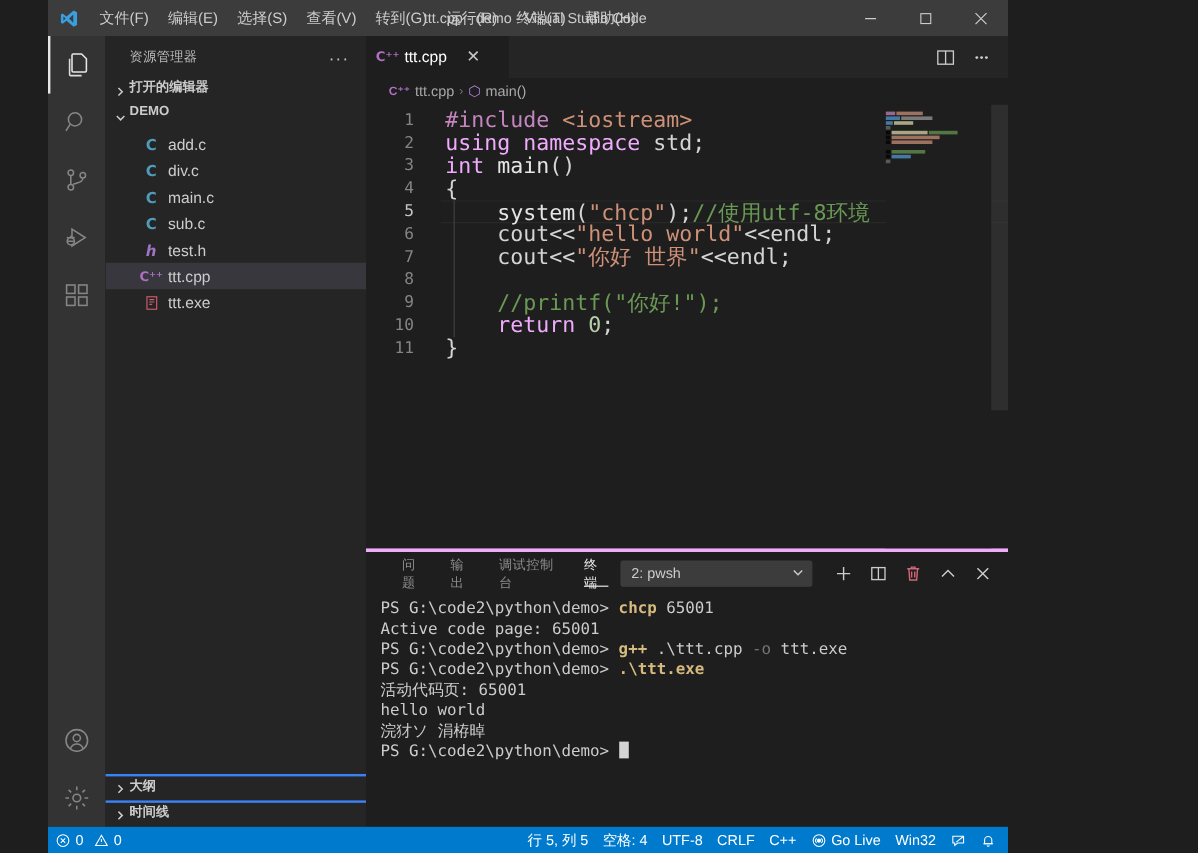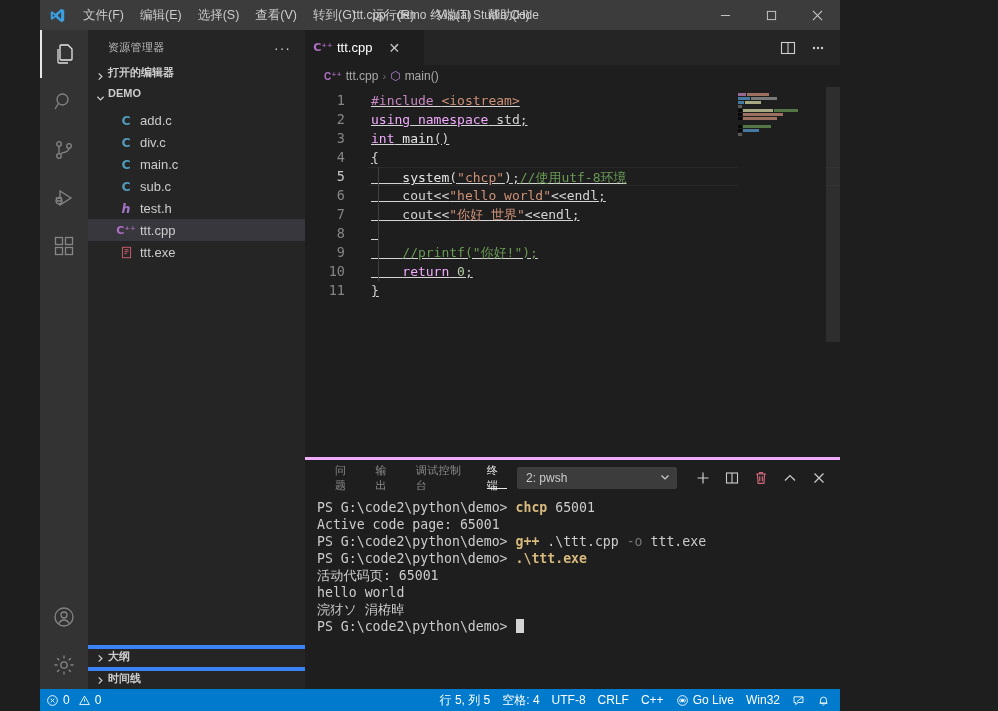--- a/index.html
+++ b/index.html
@@ -79,21 +79,21 @@
   .fi {
     width: 16px; height: 16px; margin-right: 6px; display: flex; align-items: center;
     justify-content: center; font-size: 12.5px; font-weight: bold;
     font-family: "DejaVu Sans", sans-serif;
   }
   .fi.c   { color: #519aba; }
   .fi.h   { color: #a074c4; font-style: italic; }
   .fi.cpp { color: #b06fc4; font-size: 11px; }
   .fi.exe svg { width: 13px; height: 13px; }
   .sb-bottom { margin-top: auto; }
-  .sb-bottom .sec-header { border-top: 4px solid #3b82f6; }
+  .sb-bottom .sec-header { border-top: 2px solid #3b82f6; }
 
   
   .editor-col { flex: 1; display: flex; flex-direction: column; min-width: 0; background: #1e1e1e; }
 
   .tabs-row {
     height: 35px; background: #252526; display: flex; align-items: stretch; flex: 0 0 35px;
   }
   .tab {
     display: flex; align-items: center; padding: 0 10px 0 10px; background: #1e1e1e;
     color: #ffffff; font-size: 13px; min-width: 120px; position: relative;
@@ -123,22 +123,22 @@
   .code-area { flex: 1; position: relative; display: flex; min-height: 0; overflow: hidden; }
   .gutter {
     width: 62px; flex: 0 0 62px; padding-top: 4px; text-align: right;
     font-family: "DejaVu Sans Mono", monospace; font-size: 13.5px; color: #858585;
     line-height: 19px; user-select: none;
   }
   .gutter .ln { padding-right: 22px; height: 19px; }
   .gutter .ln.active { color: #c6c6c6; }
   .code-lines {
     flex: 1; padding-top: 4px; font-family: "DejaVu Sans Mono", monospace;
-    font-size: 13px; line-height: 19px; color: #d4d4d4; white-space: pre;
-    position: relative; min-width: 0; text-decoration: underline;
+    font-size: 18px; line-height: 19px; color: #d4d4d4; white-space: pre;
+    position: relative; min-width: 0;
   }
   .cline { height: 19px; padding-left: 4px; }
   .cline.hl {
     background: #1e1e1e; border-top: 1px solid #282828; border-bottom: 1px solid #282828;
     height: 19px; box-sizing: border-box; width: 635px;
   }
   .indent-guide {
     position: absolute; width: 1px; background: #404040; left: 11px;
   }
   .k-pre { color: #c586c0; }   

